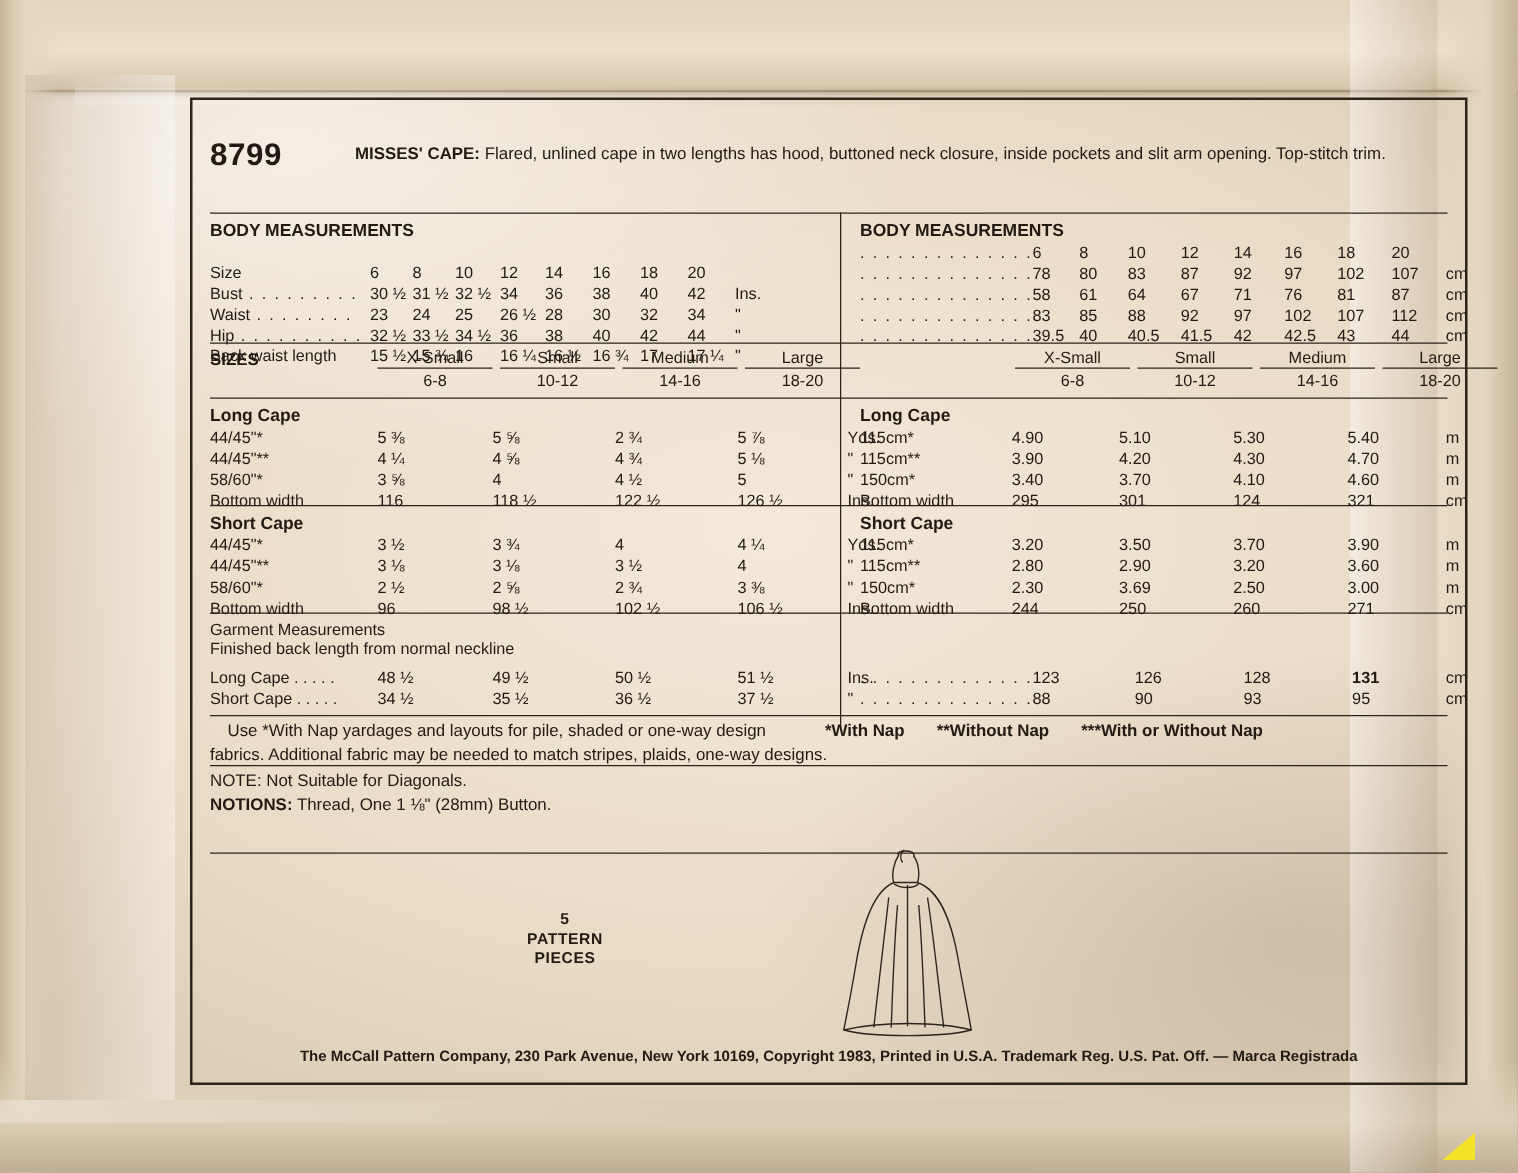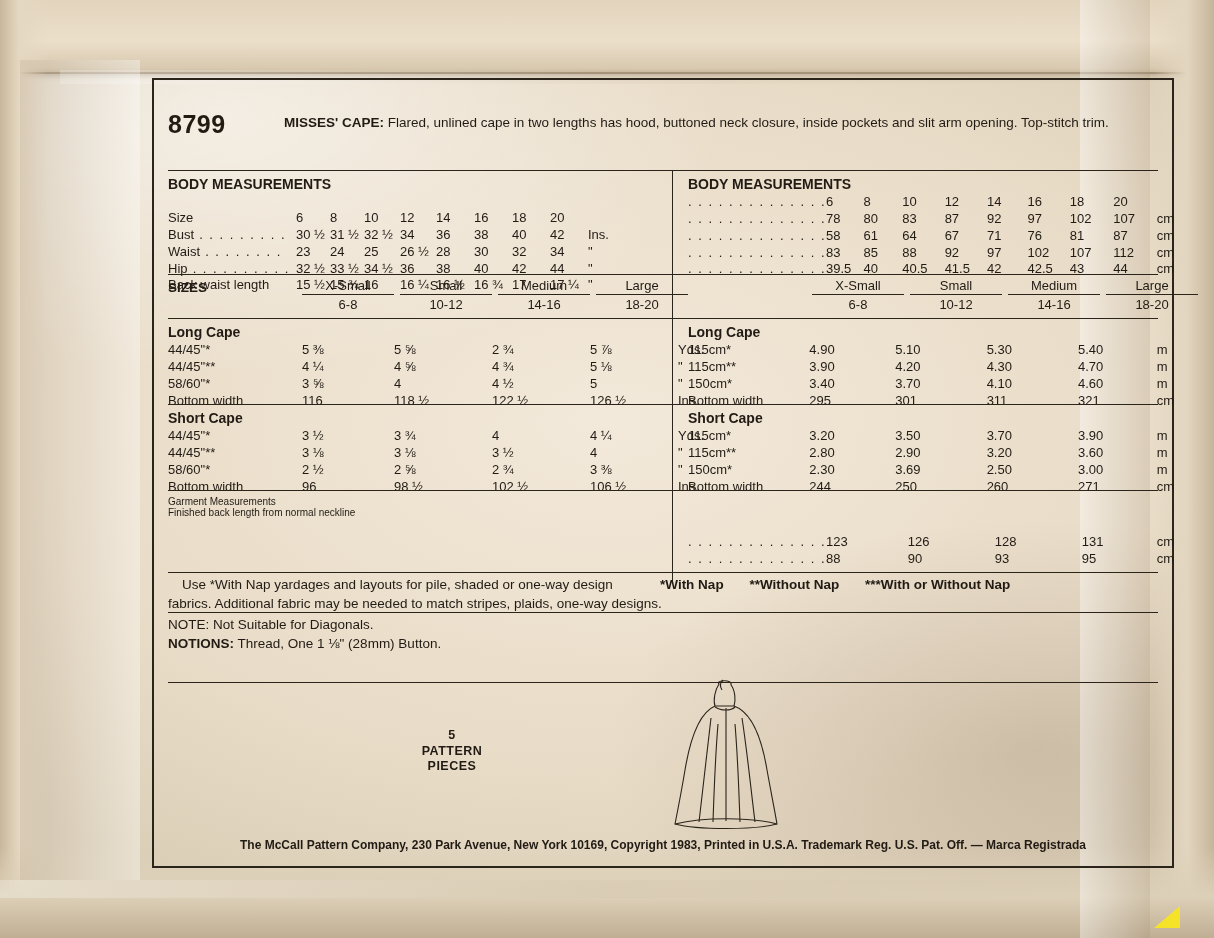--- a/index.html
+++ b/index.html
@@ -454,21 +454,21 @@
           <td class="num">3.40</td>
           <td class="num">3.70</td>
           <td class="num">4.10</td>
           <td class="num">4.60</td>
           <td class="unit">m</td>
         </tr>
         <tr>
           <td class="lbl">Bottom width</td>
           <td class="num">295</td>
           <td class="num">301</td>
-          <td class="num">311</td>
+          <td class="num">124</td>
           <td class="num">321</td>
           <td class="unit">cm</td>
         </tr>
       </tbody>
         </table>
     </div>
 
     <hr class="rule" style="top:326px;">
 
     <div style="position:absolute; left:16px; top:332px;">
@@ -546,32 +546,52 @@
           <td class="num">260</td>
           <td class="num">271</td>
           <td class="unit">cm</td>
         </tr>
       </tbody>
         </table>
     </div>
 
     <hr class="rule" style="top:412px;">
 
-    <div style="position:absolute; left:16px; top:418px; font-size:10px;">
+    <div style="position:absolute; left:16px; top:418px; font-size:13px;">
       <div>Garment Measurements</div>
       <div>Finished back length from normal neckline</div>
     </div>
+    <table class="tbl" style="left:16px; top:456px;">
+      <tbody>
+          <tr>
+        <td class="lbl" style="width:134px;">Long Cape . . . . .</td>
+        <td class="num" style="width:92px;">48 ½</td>
+        <td class="num" style="width:98px;">49 ½</td>
+        <td class="num" style="width:98px;">50 ½</td>
+        <td class="num" style="width:88px;">51 ½</td>
+        <td class="unit">Ins.</td>
+      </tr>
+      <tr>
+        <td class="lbl">Short Cape . . . . .</td>
+        <td class="num">34 ½</td>
+        <td class="num">35 ½</td>
+        <td class="num">36 ½</td>
+        <td class="num">37 ½</td>
+        <td class="unit">"</td>
+      </tr>
+    </tbody>
+      </table>
     <table class="tbl" style="left:536px; top:456px;">
       <tbody>
           <tr>
         <td class="lbl dots" style="width:126px;">. . . . . . . . . . . . . .</td>
         <td class="num" style="width:92px;">123</td>
         <td class="num" style="width:98px;">126</td>
         <td class="num" style="width:98px;">128</td>
-        <td class="num" style="width:84px;">131</td>
+        <td class="num" style="width:84px;font-weight:bold;">131</td>
         <td class="unit">cm</td>
       </tr>
       <tr>
         <td class="lbl dots">. . . . . . . . . . . . . .</td>
         <td class="num">88</td>
         <td class="num">90</td>
         <td class="num">93</td>
         <td class="num">95</td>
         <td class="unit">cm</td>
       </tr>

